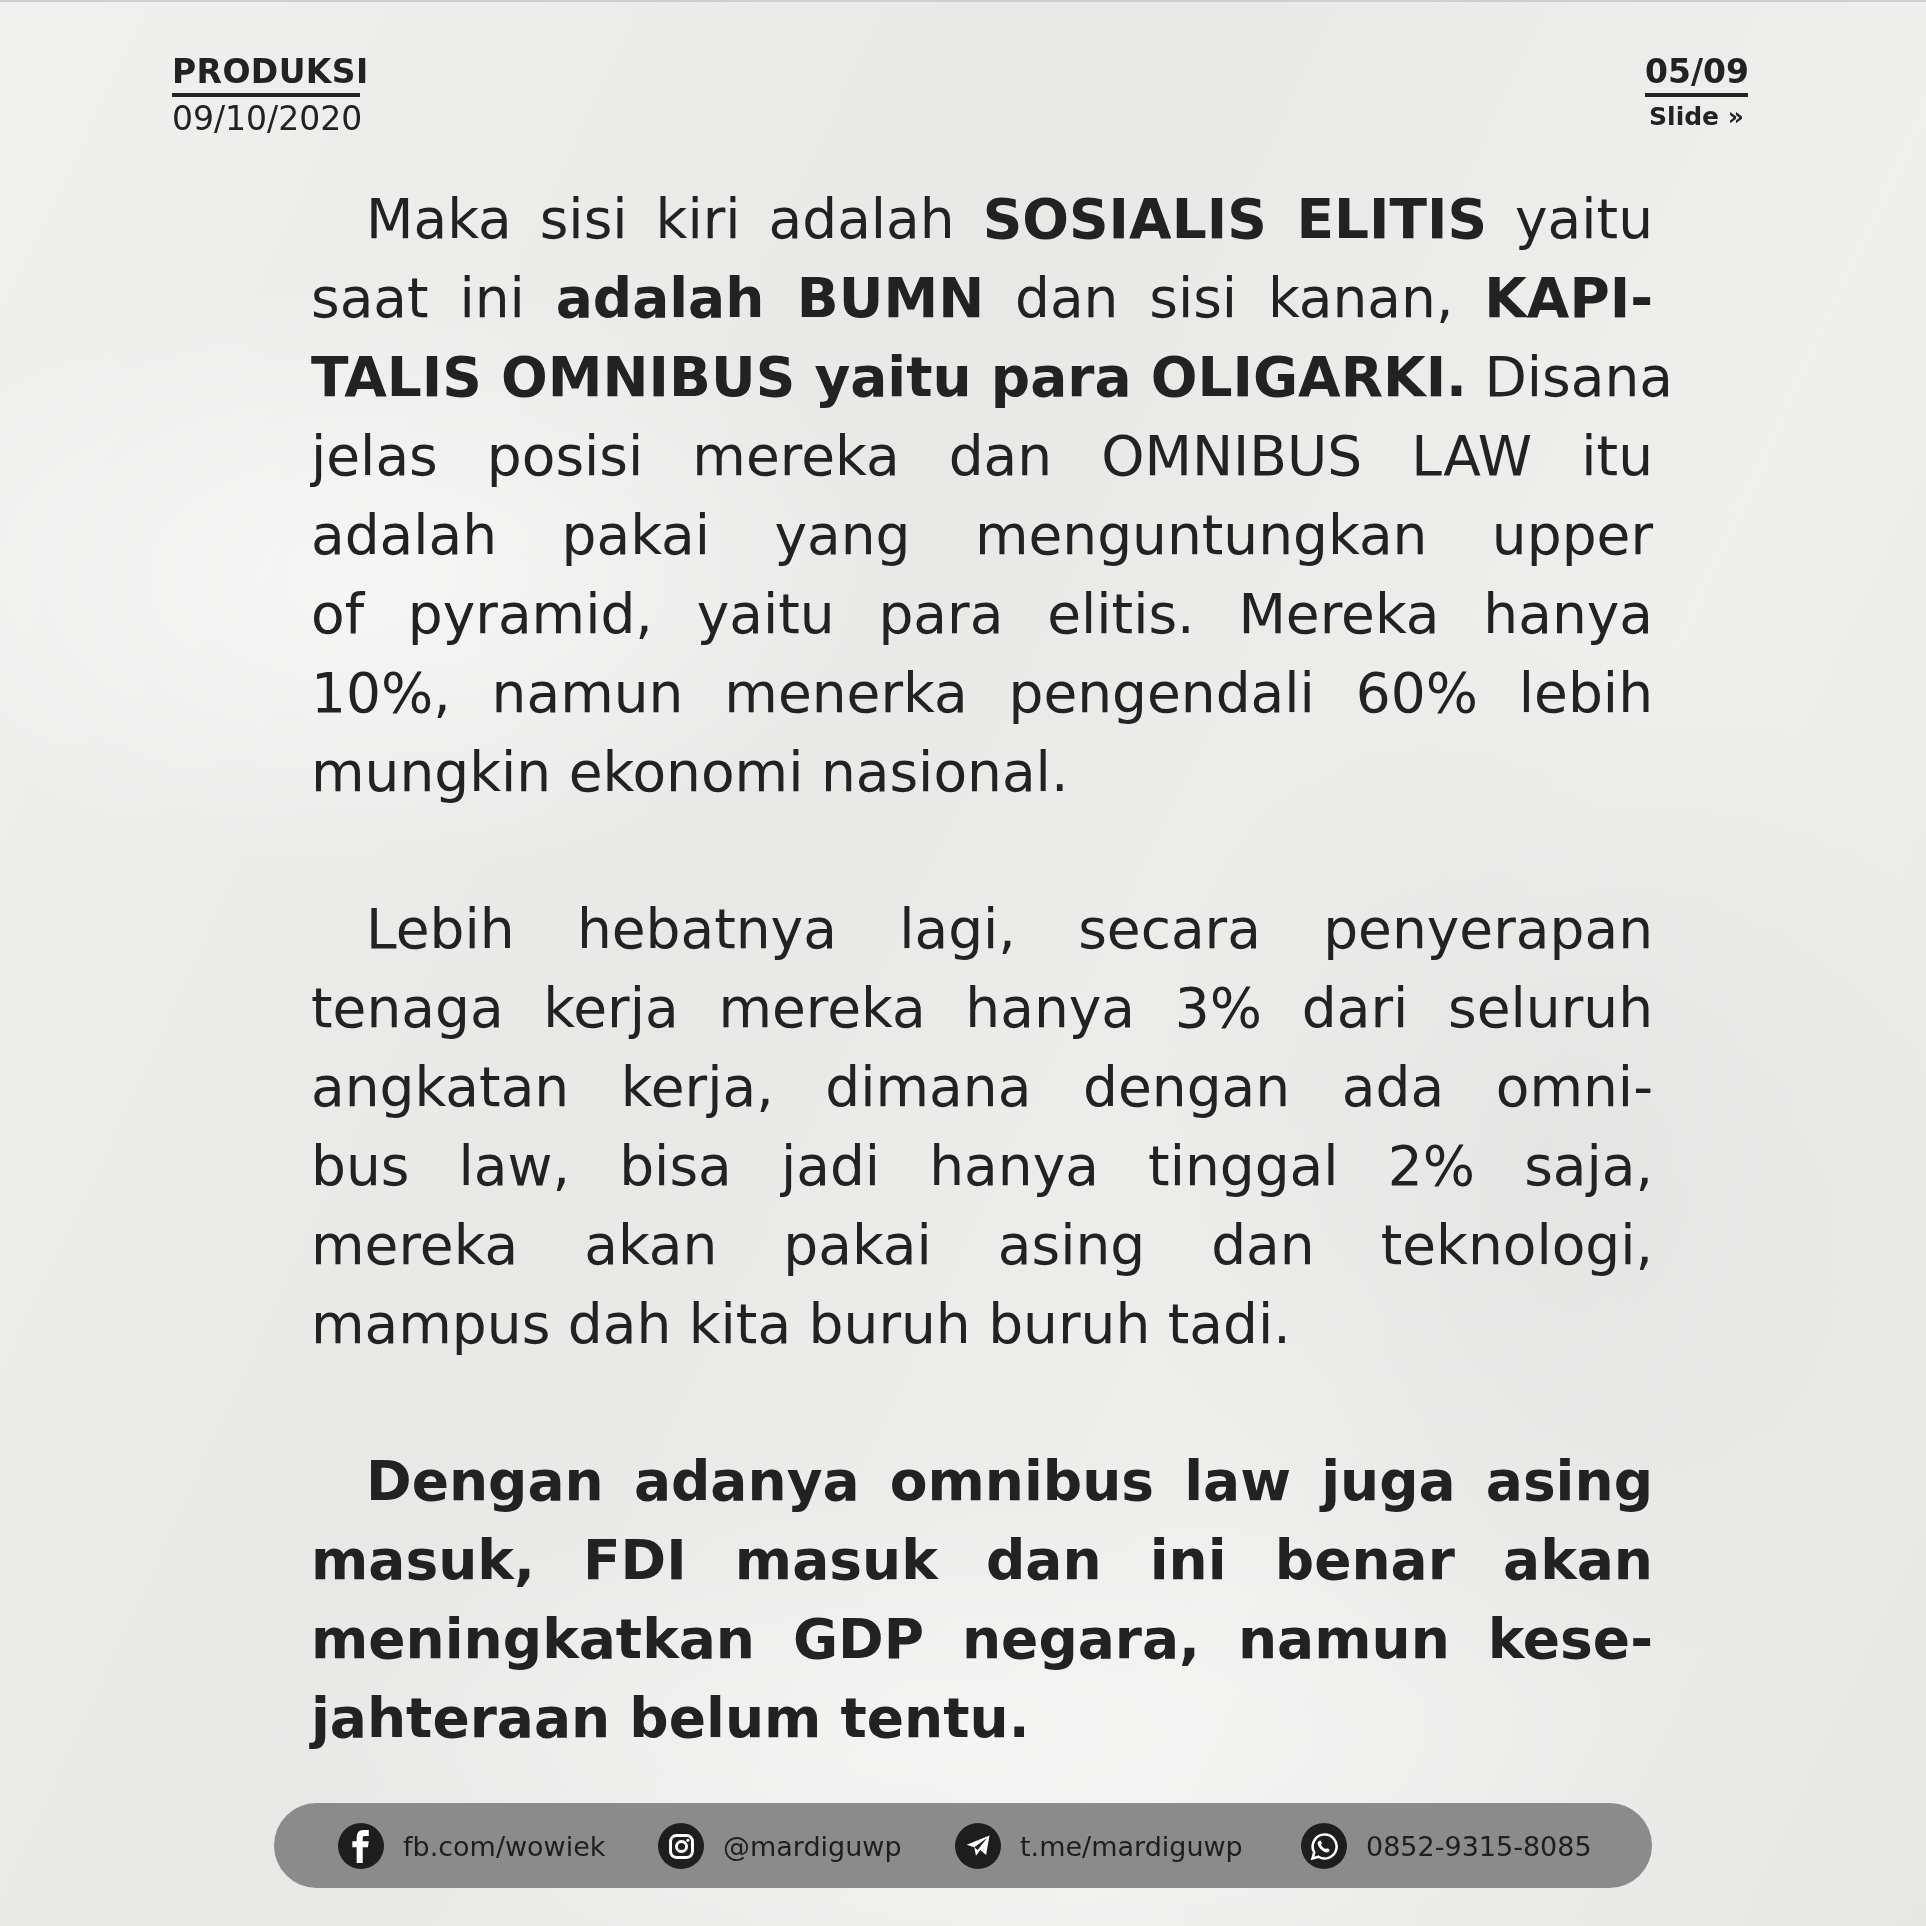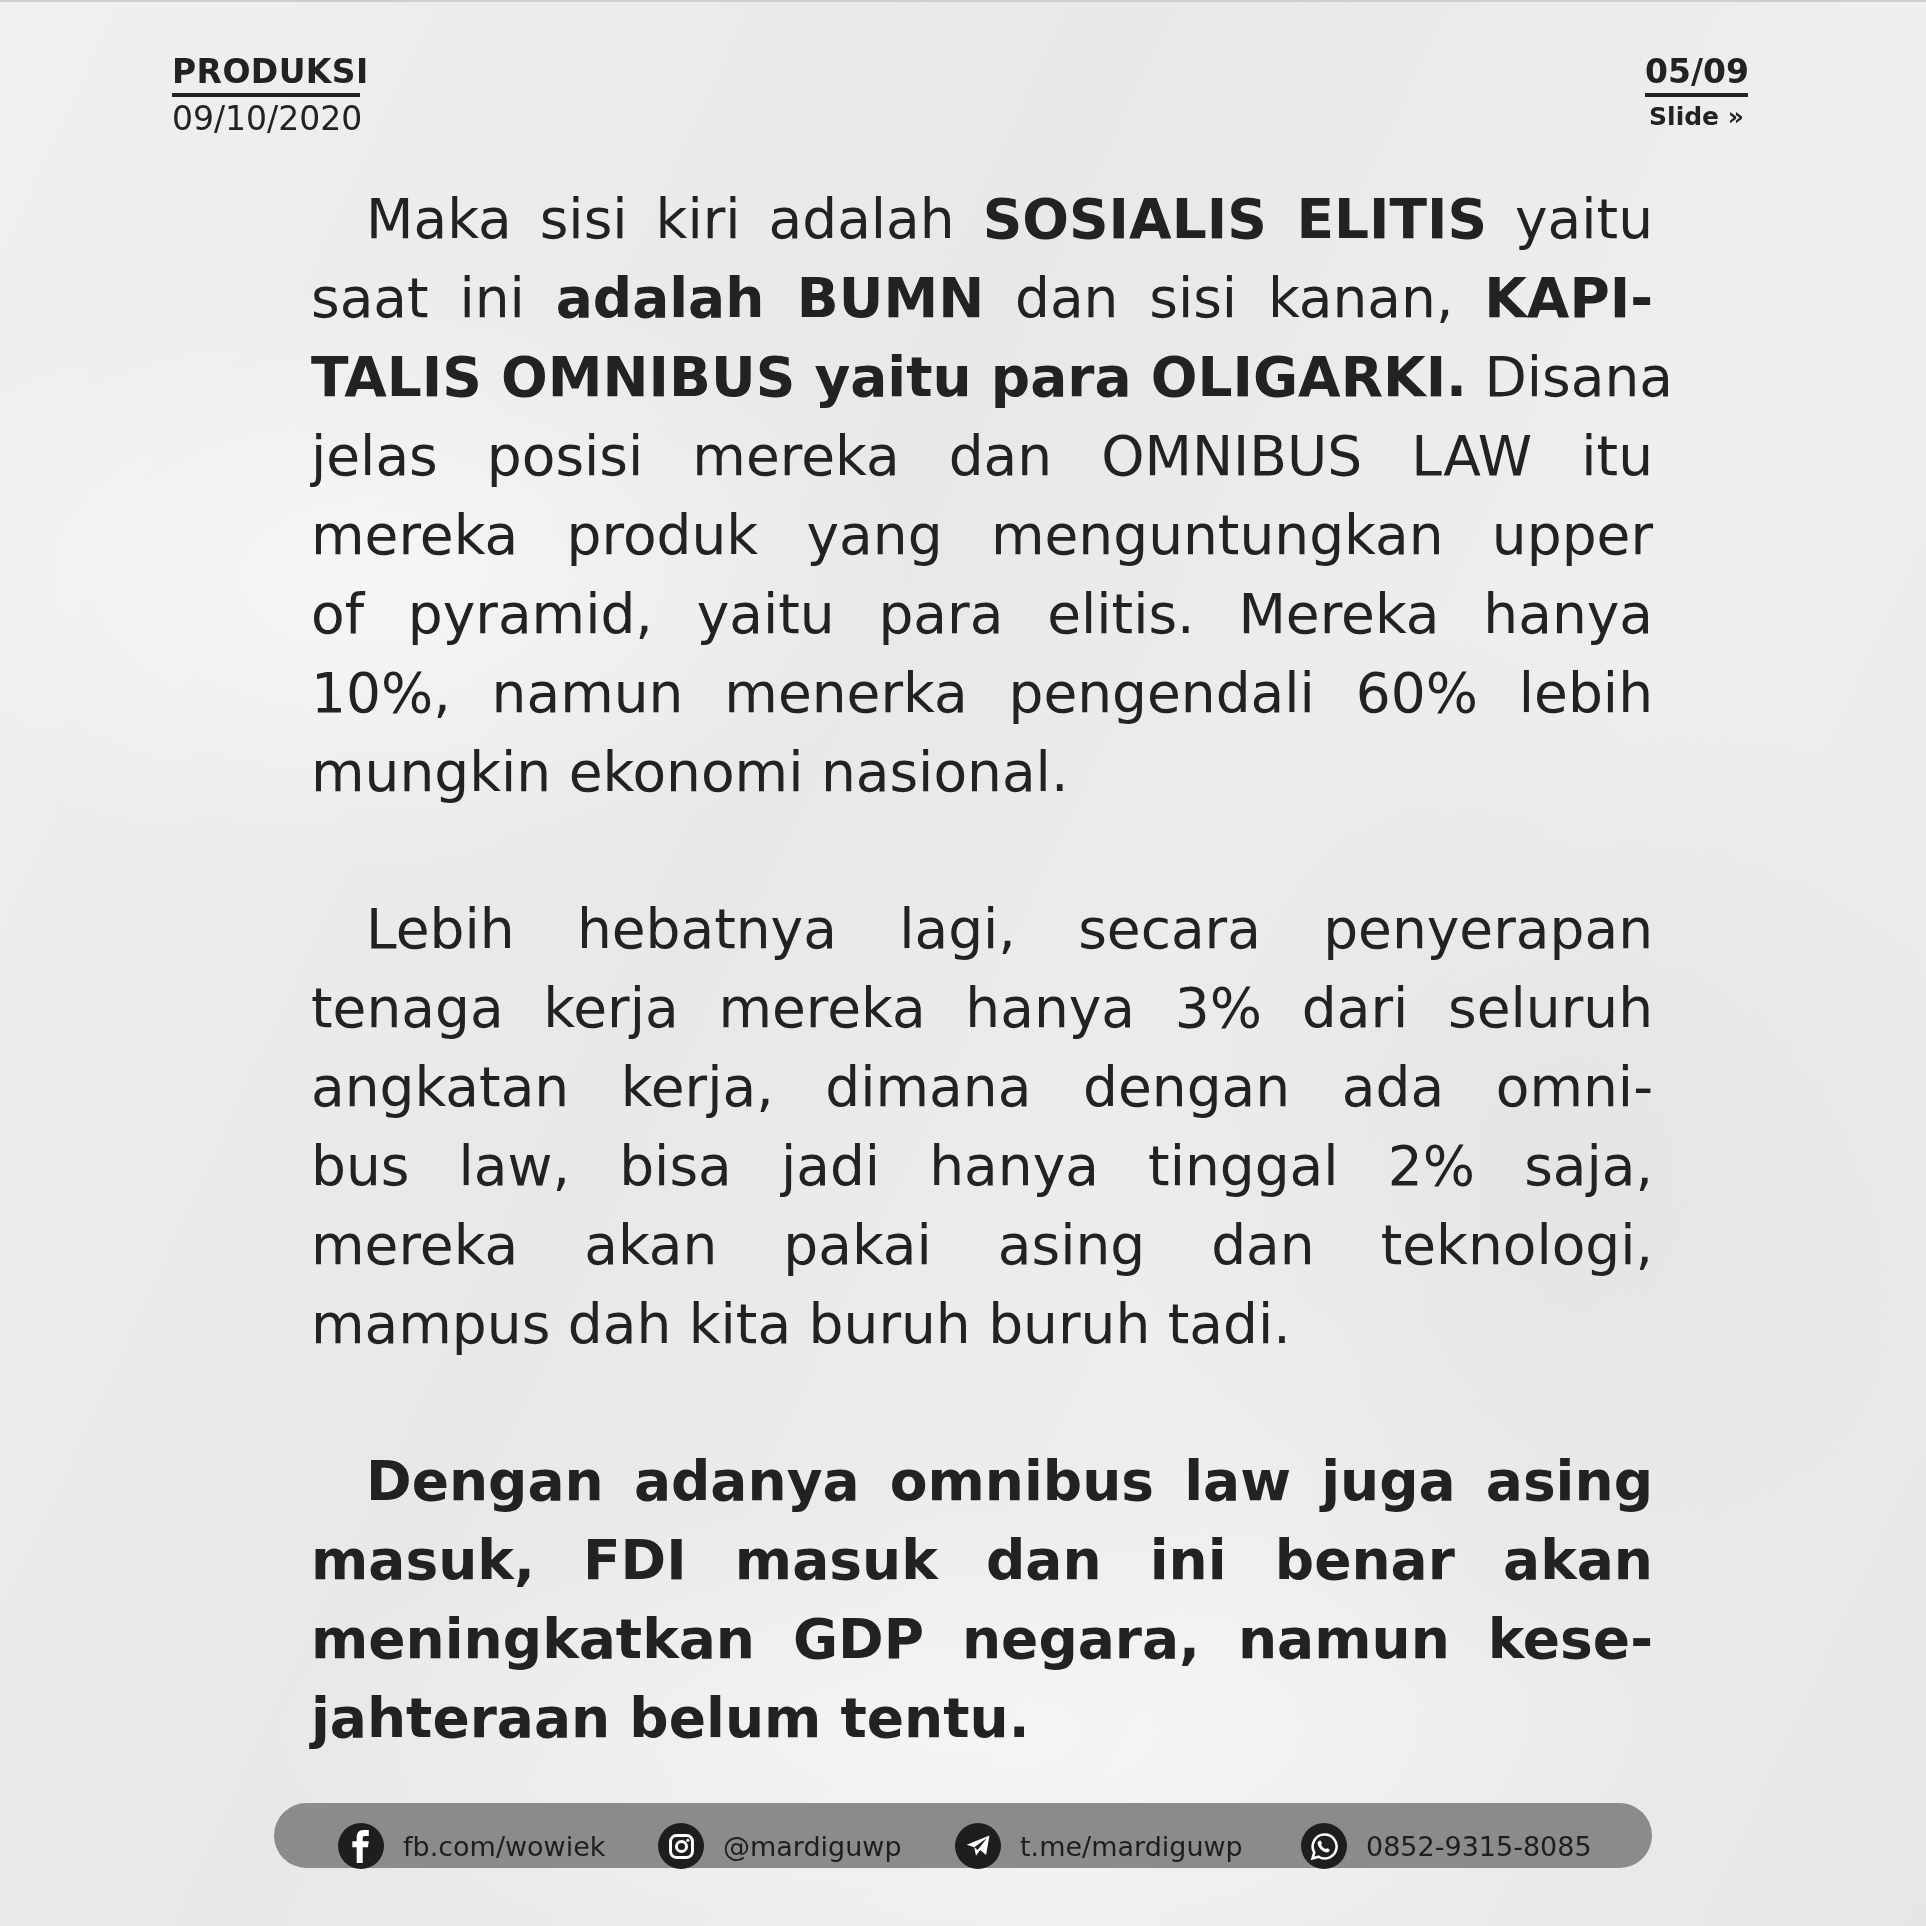--- a/index.html
+++ b/index.html
@@ -20,21 +20,21 @@
   .hdr-right .t{font-weight:bold;font-size:33px;line-height:38px;}
   .hdr-right .rule{height:4.3px;background:#222;margin:1.7px 0 3.4px;}
   .hdr-right .s{font-weight:bold;font-size:25px;line-height:34px;}
   .body{position:absolute;left:271px;top:180px;width:1382px;}
   .line{display:block;height:79px;line-height:79px;font-size:55px;text-align:justify;text-align-last:justify;white-space:nowrap;letter-spacing:0px;}
   .line.last{text-align-last:left;}
   .line.indent{padding-left:55px;}
   .line .b{font-weight:bold;}
   .para{margin-bottom:78px;margin-left:40px;}
   .para3 .line{font-weight:bold;}
-  .footer{position:absolute;left:274px;top:1803px;width:1378px;height:65px;border-radius:43px;background:#8b8b8b;}
+  .footer{position:absolute;left:274px;top:1803px;width:1378px;height:85px;border-radius:43px;background:#8b8b8b;}
   .fitem{position:absolute;top:20.5px;height:45px;display:flex;align-items:center;}
   .ficon{width:46px;height:46px;border-radius:50%;background:#1e1e1e;display:flex;align-items:center;justify-content:center;color:#fff;}
   .flabel{margin-left:19px;font-size:27px;color:#1e1e1e;}
 </style>
 </head>
 <body>
 
 <div class="topline"></div>
 
 <div class="hdr-left">
@@ -48,21 +48,21 @@
   <div class="rule"></div>
   <div class="s"><span>Slide</span> <span>»</span></div>
 </div>
 
 <div class="body">
   <div class="para" id="p1">
       <span class="line indent"><span>Maka sisi kiri adalah </span><span class="b">SOSIALIS ELITIS</span><span> yaitu</span></span>
       <span class="line"><span>saat ini </span><span class="b">adalah BUMN</span><span> dan sisi kanan, </span><span class="b">KAPI-</span></span>
       <span class="line"><span class="b">TALIS OMNIBUS yaitu para OLIGARKI.</span><span> Disana</span></span>
       <span class="line"><span>jelas posisi mereka dan OMNIBUS LAW itu</span></span>
-      <span class="line"><span>mereka produk yang menguntungkan upper</span></span>
+      <span class="line"><span>adalah pakai yang menguntungkan upper</span></span>
       <span class="line"><span>of pyramid, yaitu para elitis. Mereka hanya</span></span>
       <span class="line"><span>10%, namun menerka pengendali 60% lebih</span></span>
       <span class="line last"><span>mungkin ekonomi nasional.</span></span>
     </div>
   <div class="para" id="p2">
     <span class="line indent">Lebih hebatnya lagi, secara penyerapan</span>
     <span class="line">tenaga kerja mereka hanya 3% dari seluruh</span>
     <span class="line">angkatan kerja, dimana dengan ada omni-</span>
     <span class="line">bus law, bisa jadi hanya tinggal 2% saja,</span>
     <span class="line">mereka akan pakai asing dan teknologi,</span>

